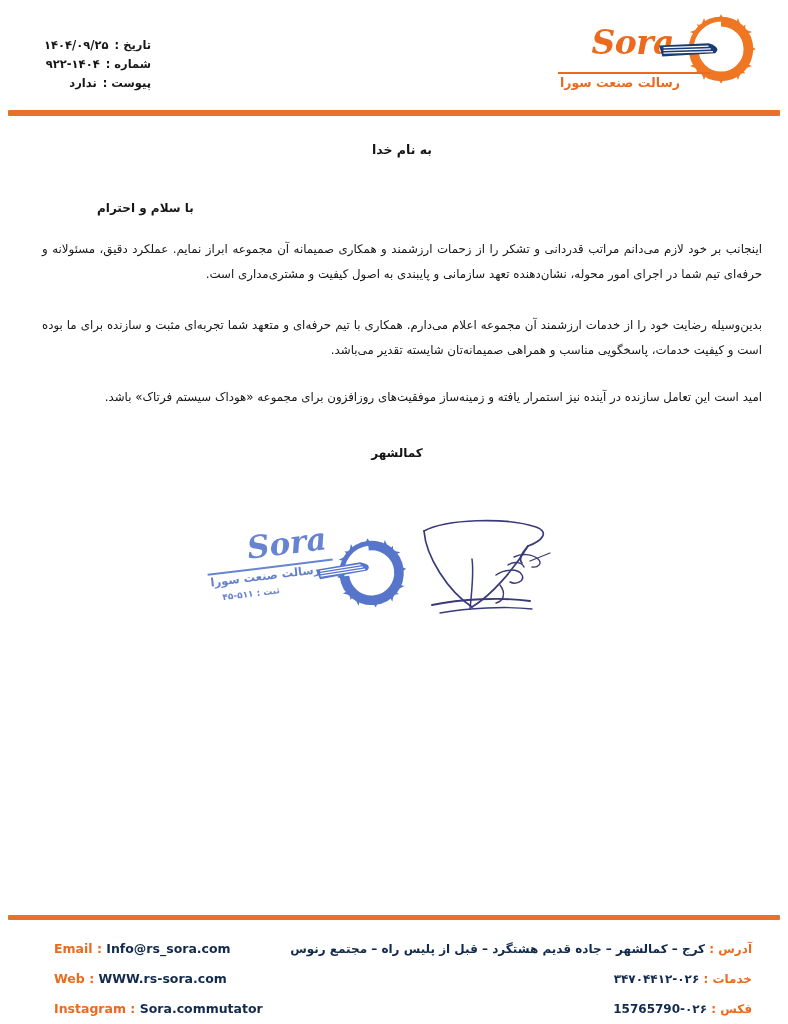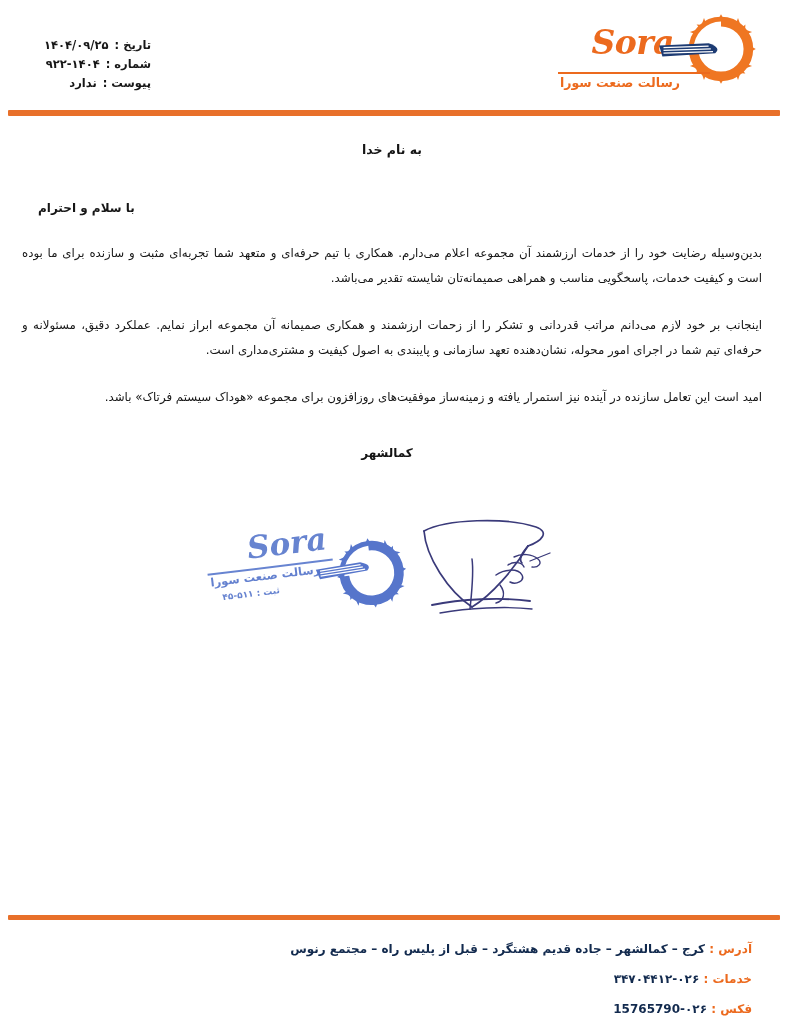--- a/index.html
+++ b/index.html
@@ -121,21 +121,21 @@
     right: 8px;
     height: 6px;
     background: #e8702a;
     border-radius: 1px;
   }
 
   
   .content {
     position: absolute;
     top: 128px;
-    left: 18px;
+    left: 38px;
     right: 22px;
     direction: rtl;
     text-align: right;
   }
 
   .basmala {
     text-align: center;
     font-size: 12.5px;
     font-weight: 700;
     color: #141414;
@@ -157,21 +157,21 @@
   }
 
   .salutation {
     margin: 44px 0 0 0;
     padding-left: 20px;
     text-align: left;
     font-size: 12px;
     font-weight: 600;
     color: #161616;
   }
-  .salutation-inner { display: inline-block; }
+  .salutation-inner { display: inline-block; margin-left: 39px; }
 
   .para {
     margin: 22px 4px 0 4px;
     font-size: 11.8px;
     line-height: 25px;
     color: #161616;
     text-align: justify;
     text-align-last: right;
     font-weight: 500;
   }
@@ -388,22 +388,22 @@
 
   <div class="content">
 
     <div class="basmala">به نام خدا</div>
 
 
     <div class="salutation">
       <span class="salutation-inner">با سلام و احترام</span>
     </div>
 
+    <p class="para p2">اینجانب بر خود لازم می‌دانم مراتب قدردانی و تشکر را از زحمات ارزشمند و همکاری صمیمانه آن مجموعه ابراز نمایم. عملکرد دقیق، مسئولانه و حرفه‌ای تیم شما در اجرای امور محوله، نشان‌دهنده تعهد سازمانی و پایبندی به اصول کیفیت و مشتری‌مداری است.</p>
     <p class="para p1">بدین‌وسیله رضایت خود را از خدمات ارزشمند آن مجموعه اعلام می‌دارم. همکاری با تیم حرفه‌ای و متعهد شما تجربه‌ای مثبت و سازنده برای ما بوده است و کیفیت خدمات، پاسخگویی مناسب و همراهی صمیمانه‌تان شایسته تقدیر می‌باشد.</p>
-    <p class="para p2">اینجانب بر خود لازم می‌دانم مراتب قدردانی و تشکر را از زحمات ارزشمند و همکاری صمیمانه آن مجموعه ابراز نمایم. عملکرد دقیق، مسئولانه و حرفه‌ای تیم شما در اجرای امور محوله، نشان‌دهنده تعهد سازمانی و پایبندی به اصول کیفیت و مشتری‌مداری است.</p>
     <p class="para p3">امید است این تعامل سازنده در آینده نیز استمرار یافته و زمینه‌ساز موفقیت‌های روزافزون برای مجموعه «هوداک سیستم فرتاک» باشد.</p>
 
     <div class="closing">کمالشهر</div>
   </div>
 
   <div class="signature-area">
 
     <div class="stamp">
       <div class="stamp-word">Sora</div>
 
@@ -463,20 +463,37 @@
           <path d="M120 48 L140 40" stroke-width="1.3"></path>
         </g>
       </svg>
     </span>
   </div>
 
   <div class="rule-bottom"></div>
 
   <div class="footer">
 
+    <div class="footer-left">
+      <div>
+        <span class="f-label">Email</span>
+        <span class="f-sep">:</span>
+        <span class="f-value">Info@rs_sora.com</span>
+      </div>
+      <div>
+        <span class="f-label">Web</span>
+        <span class="f-sep">:</span>
+        <span class="f-value">WWW.rs-sora.com</span>
+      </div>
+      <div>
+        <span class="f-label">Instagram</span>
+        <span class="f-sep">:</span>
+        <span class="f-value">Sora.commutator</span>
+      </div>
+    </div>
 
     <div class="footer-right">
       <div class="fr-row">
         <span class="fr-label">آدرس :</span>
         <span class="fr-value">کرج – کمالشهر – جاده قدیم هشتگرد – قبل از پلیس راه – مجتمع رنوس</span>
       </div>
       <div class="fr-row">
         <span class="fr-label">خدمات :</span>
         <span class="fr-value">۰۲۶-۳۴۷۰۴۴۱۲</span>
       </div>

